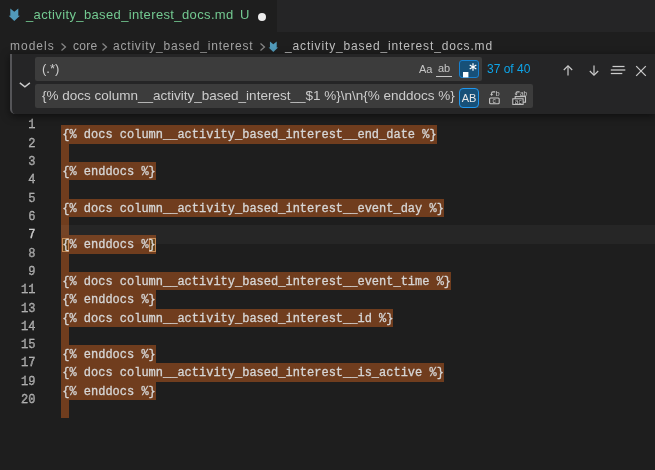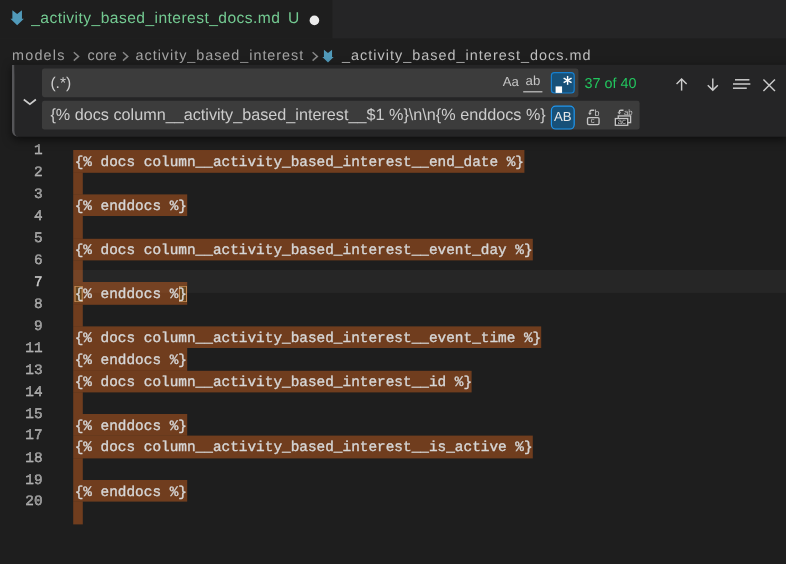--- a/index.html
+++ b/index.html
@@ -24,21 +24,21 @@
 .cl{position:absolute;left:61px;right:0;top:0;height:100%;background:rgba(255,255,255,0.04)}
 .br{box-shadow:inset 0 0 0 1px #c98d58;background:rgba(20,110,10,0.12)}
 
 #fw{position:absolute;left:10px;top:54px;width:645px;height:60px;background:#252526;border-left:2px solid #555558;border-bottom-left-radius:5px;box-shadow:0 2px 8px rgba(0,0,0,0.55)}
 #fin{position:absolute;left:23px;top:3px;width:447px;height:24px;background:#3c3c3c;border-radius:2px;color:#cccccc;font-size:13px;line-height:24px;padding-left:7px}
 #rin{position:absolute;left:23px;top:30px;width:498px;height:24px;background:#3c3c3c;border-radius:2px;color:#cccccc;font-size:13.5px;line-height:24px;padding-left:7px;white-space:pre}
 .opt{position:absolute;color:#c5c5c5;font-size:11px}
 #oAa{left:384px;top:4px;line-height:16px}
 #oab{left:401px;top:3.5px;line-height:15px;border-bottom:1px solid #c5c5c5;padding:0 2px}
 #ore{position:absolute;left:446.8px;top:5.9px;width:20px;height:18.6px;background:#175078;border:1px solid #1780cf;border-radius:3px}
-#cnt{position:absolute;left:475px;top:3px;line-height:24px;font-size:12px;color:#22c55e}
+#cnt{position:absolute;left:475px;top:3px;line-height:24px;font-size:12px;color:#0ea5e9}
 #ab{position:absolute;left:424px;top:3.5px;width:20px;height:20px;background:#175078;border:1px solid #1f97ef;border-radius:4px;color:#e8e8e8;font-size:11px;text-align:center;line-height:18.5px}
 svg{position:absolute;overflow:visible}
 </style>
 </head>
 <body>
 <div id="root">
 
   <div id="tabbar">
     <div id="tab">
       <svg style="left:8px;top:7.5px" width="13" height="13" viewBox="0 0 13 13">
@@ -77,21 +77,20 @@
     <div class="row"><span class="num">5</span><span class="txt"><span class="hl">{% docs column__activity_based_interest__event_day %}</span></span></div>
     <div class="row"><span class="num">6</span><span class="txt"><span class="sl"></span></span></div>
     <div class="row"><div class="cl"></div><span class="num" style="color:#c6c6c6">7</span><span class="txt"><span class="hl"><span class="br">{</span>% enddocs %<span class="br">}</span></span></span></div>
     <div class="row"><span class="num">8</span><span class="txt"><span class="sl"></span></span></div>
     <div class="row"><span class="num">9</span><span class="txt"><span class="hl">{% docs column__activity_based_interest__event_time %}</span></span></div>
     <div class="row"><span class="num">11</span><span class="txt"><span class="hl">{% enddocs %}</span></span></div>
     <div class="row"><span class="num">13</span><span class="txt"><span class="hl">{% docs column__activity_based_interest__id %}</span></span></div>
     <div class="row"><span class="num">14</span><span class="txt"><span class="sl"></span></span></div>
     <div class="row"><span class="num">15</span><span class="txt"><span class="hl">{% enddocs %}</span></span></div>
     <div class="row"><span class="num">17</span><span class="txt"><span class="hl">{% docs column__activity_based_interest__is_active %}</span></span></div>
-    <div class="row"><span class="num">18</span><span class="txt"><span class="sl"></span></span></div>
     <div class="row"><span class="num">19</span><span class="txt"><span class="hl">{% enddocs %}</span></span></div>
     <div class="row"><span class="num">20</span><span class="txt"><span class="sl"></span></span></div>
   </div>
 
   <div id="fw">
     <svg style="left:7px;top:27px" width="12" height="8" viewBox="0 0 12 8">
         <polyline points="0.8,1.9 5.9,5.8 10.9,1.9" fill="none" stroke="#cccccc" stroke-width="1.4"></polyline>
       </svg>
     <div id="fin">(.*)
       <div class="opt" id="oAa" style="top:4px;line-height:16px">Aa</div>

